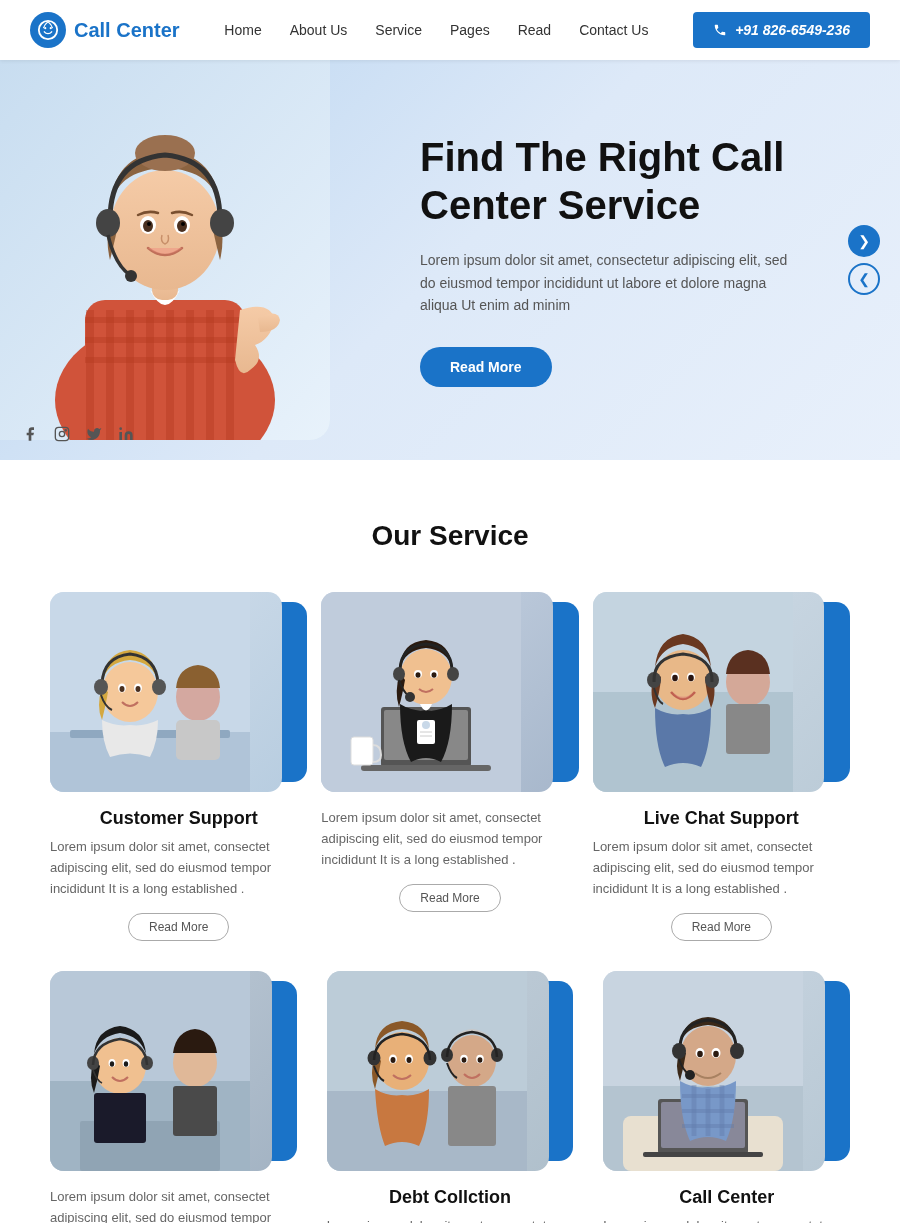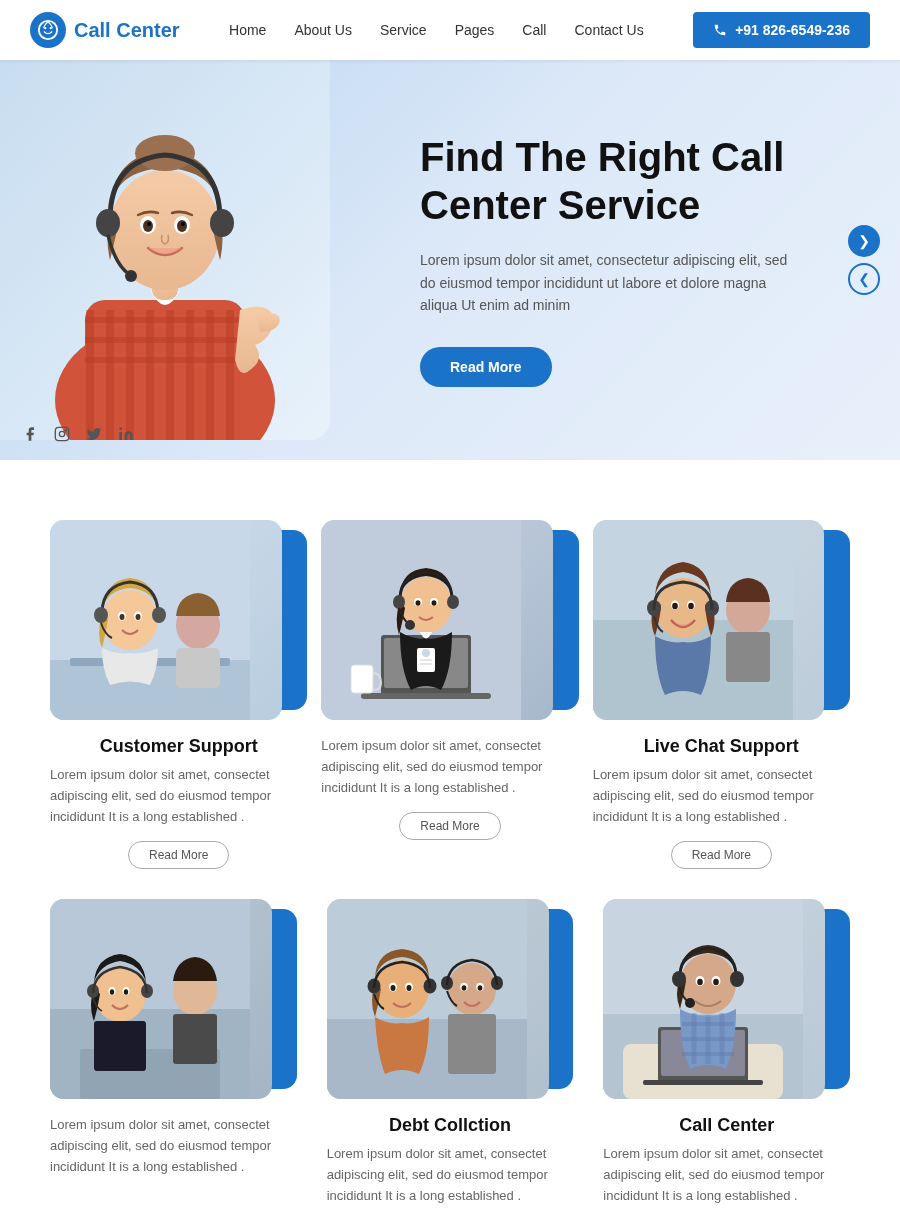--- a/index.html
+++ b/index.html
@@ -45,20 +45,21 @@
       color: #fff;
       padding: 10px 20px;
       border-radius: 4px;
       font-size: 14px;
       font-weight: 600;
       display: flex;
       align-items: center;
       gap: 8px;
       cursor: pointer;
       border: none;
+      font-style: italic;
     }
 
     
     .hero {
       position: relative;
       background: linear-gradient(135deg, #b8d4f0 0%, #dde9f8 50%, #e8f0fb 100%);
       min-height: 400px;
       display: flex;
       overflow: hidden;
     }
@@ -263,21 +264,21 @@
       </svg>
     </div>
     <span>Call Center</span>
   </div>
 
   <nav>
     <a href="#">Home</a>
     <a href="#">About Us</a>
     <a href="#">Service</a>
     <a href="#">Pages</a>
-    <a href="#">Call</a>
+    <a href="#">Read</a>
     <a href="#">Contact Us</a>
   </nav>
 
   <button class="phone-btn">
     <svg width="14" height="14" viewBox="0 0 24 24" fill="white">
       <path d="M6.6 10.8c1.4 2.8 3.8 5.1 6.6 6.6l2.2-2.2c.3-.3.7-.4 1-.2 1.1.4 2.3.6 3.6.6.6 0 1 .4 1 1V20c0 .6-.4 1-1 1-9.4 0-17-7.6-17-17 0-.6.4-1 1-1h3.5c.6 0 1 .4 1 1 0 1.3.2 2.5.6 3.6.1.3 0 .7-.2 1L6.6 10.8z"></path>
     </svg>
     <span>+91 826-6549-236</span>
   </button>
 </header>
@@ -395,20 +396,21 @@
     <button class="read-more-btn">Read More</button>
 
     <div class="hero-nav-arrows">
       <button class="arrow-btn">❯</button>
       <button class="arrow-btn outline">❮</button>
     </div>
   </div>
 </section>
 
 <section class="services-section">
+  <h2 class="section-title">Our Service</h2>
 
   <div class="services-grid">
 
     <div class="service-card">
       <div class="service-image-container">
         <div class="service-image-bg"></div>
         <div class="service-image img-1">
           <svg viewBox="0 0 200 200" width="200" height="200" xmlns="http://www.w3.org/2000/svg">
             <rect width="200" height="200" fill="#c8d8e8"></rect>
 

